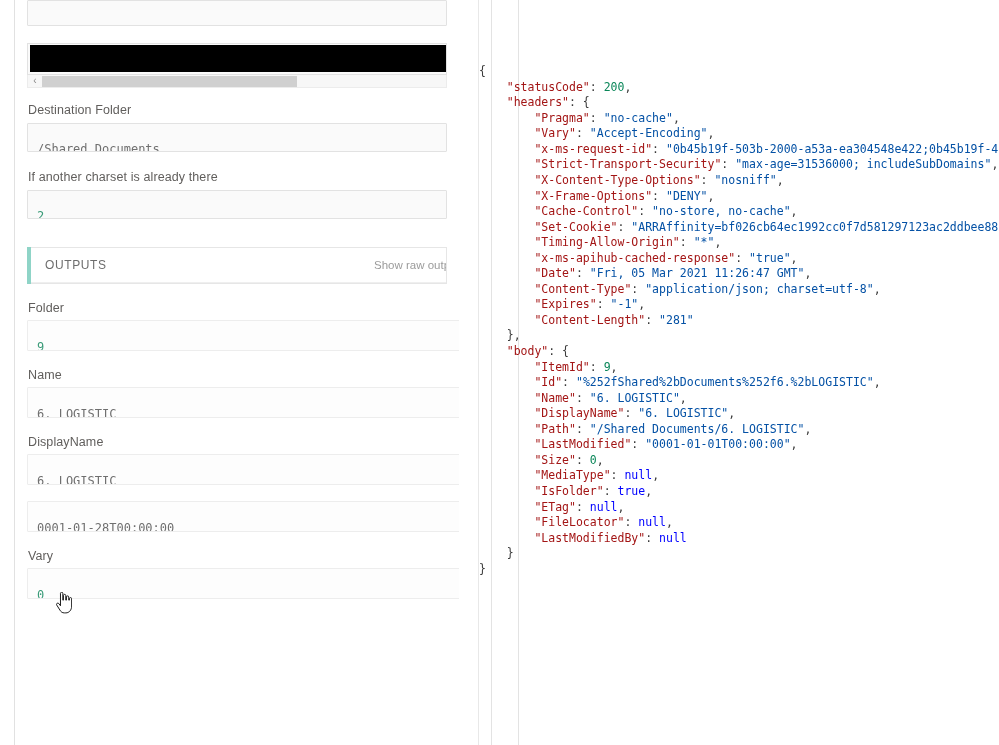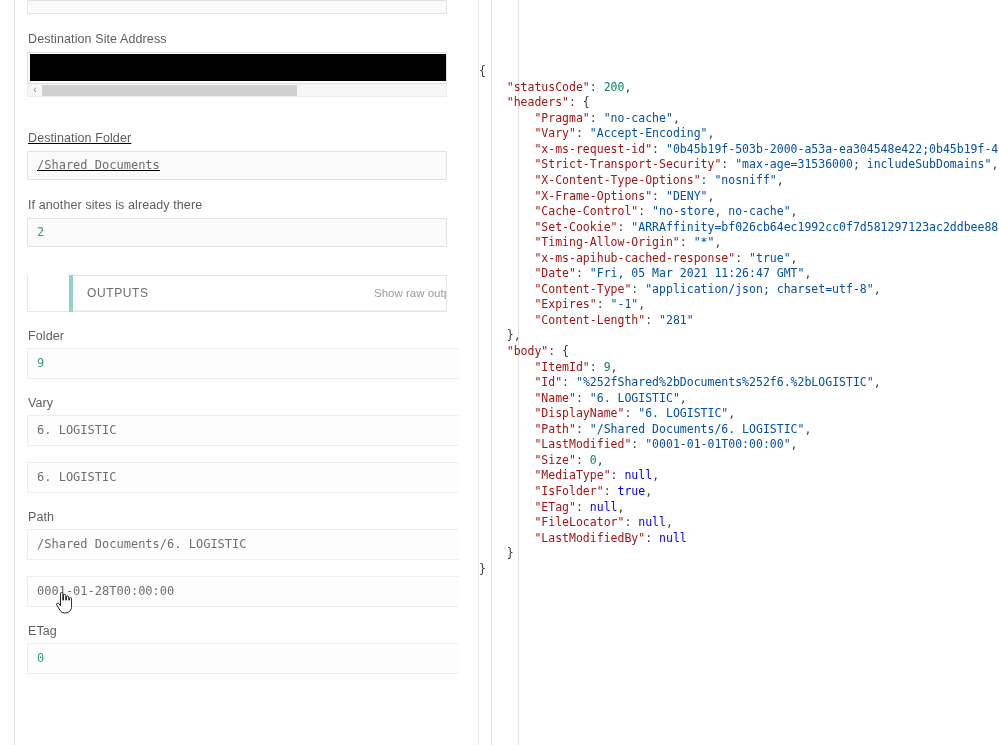--- a/index.html
+++ b/index.html
@@ -39,21 +39,21 @@
     letter-spacing: .1px;
     padding: 0 0 5px 1px;
     line-height: 16px;
     white-space: nowrap;
   }
   .field-box {
     border: 1px solid #e2e2e2;
     background: #fafafa;
     height: 29px;
     line-height: 27px;
-    padding: 0 9px;
+    padding: 12px 9px;
     font-family: "DejaVu Sans Mono", "Liberation Mono", monospace;
     font-size: 12px;
     color: #6f6f6f;
     white-space: nowrap;
     overflow: hidden;
     border-radius: 1px;
   }
   .field-box.num { color: #3a9b78; }
   .field-box.truncated-top {
     position: relative;
@@ -208,79 +208,75 @@
 
     <div class="left-body">
 
       <div class="field" style="padding-top:0px;">
         <div class="field-box truncated-top">
           
         </div>
       </div>
 
       <div class="addr-wrap" style="margin-top:17px;">
-        <div class="field-label">Destination Site Address</div>
         <div class="addr-box">
           <div class="addr-ghost">https://xxxxxxxx.sharepoint.com/sites/xxxxxxxxxxxxxxx</div>
           <div class="redaction"></div>
         </div>
       </div>
       <div class="hscroll">
         <div class="hscroll-arrow">‹</div>
         <div class="hscroll-track">
           <div class="hscroll-thumb"></div>
         </div>
       </div>
 
-      <div class="field" style="margin-top:33px;text-decoration:underline;">
+      <div class="field" style="margin-top:14px;">
         <div class="field-label">Destination Folder</div>
         <div class="field-box">/Shared Documents</div>
       </div>
 
       <div class="field" style="margin-top:17px;">
-        <div class="field-label">If another sites is already there</div>
+        <div class="field-label">If another charset is already there</div>
         <div class="field-box num">2</div>
       </div>
 
-      <div class="outputs-card" style="margin-top:28px;padding-left:42px;">
+      <div class="outputs-card" style="margin-top:28px;">
         <div class="outputs-header">
           <div class="outputs-accent"></div>
           <div class="outputs-title">OUTPUTS</div>
           <div class="show-raw">Show raw outputs</div>
         </div>
       </div>
 
       <div style="margin-top:16px;">
 
         <div class="out-field">
           <div class="field-label">Folder</div>
           <div class="field-box num">9</div>
         </div>
 
 
         <div class="out-field" style="margin-top:16px;">
+          <div class="field-label">Name</div>
+          <div class="field-box">6. LOGISTIC</div>
+        </div>
+
+        <div class="out-field" style="margin-top:16px;">
+          <div class="field-label">DisplayName</div>
+          <div class="field-box">6. LOGISTIC</div>
+        </div>
+
+
+        <div class="out-field" style="margin-top:16px;">
+          <div class="field-box">0001-01-28T00:00:00</div>
+        </div>
+
+        <div class="out-field" style="margin-top:16px;">
           <div class="field-label">Vary</div>
-          <div class="field-box">6. LOGISTIC</div>
-        </div>
-
-        <div class="out-field" style="margin-top:16px;">
-          <div class="field-box">6. LOGISTIC</div>
-        </div>
-
-        <div class="out-field" style="margin-top:16px;">
-          <div class="field-label">Path</div>
-          <div class="field-box">/Shared Documents/6. LOGISTIC</div>
-        </div>
-
-        <div class="out-field" style="margin-top:16px;">
-          <div class="field-box">0001-01-28T00:00:00</div>
-        </div>
-
-        <div class="out-field" style="margin-top:16px;">
-          <div class="field-label">ETag</div>
           <div class="field-box num">0</div>
         </div>
 
       </div>
     </div>
 
     <svg class="cursor" style="left:54px; top:592px;" viewBox="0 0 20 24">
       <path d="M7.2 1.2c0-.7.6-1.2 1.3-1.2s1.3.5 1.3 1.2v7.6h.7V3.6c0-.7.6-1.2 1.3-1.2s1.3.5 1.3 1.2v5.2h.7V5.3c0-.7.6-1.2 1.3-1.2s1.3.5 1.3 1.2v3.5h.7V7.2c0-.7.6-1.2 1.3-1.2s1.2.5 1.2 1.2v8.2c0 4.2-2.6 7.6-6.4 7.6h-1.7c-2.4 0-3.7-1.1-4.9-3.1L3 14.2c-.4-.7-.2-1.5.5-1.9.6-.4 1.5-.2 1.9.4l1.8 2.4V1.2z" fill="#ffffff" stroke="#1a1a1a" stroke-width="1.1" stroke-linejoin="round"></path>
     </svg>
   </div>

